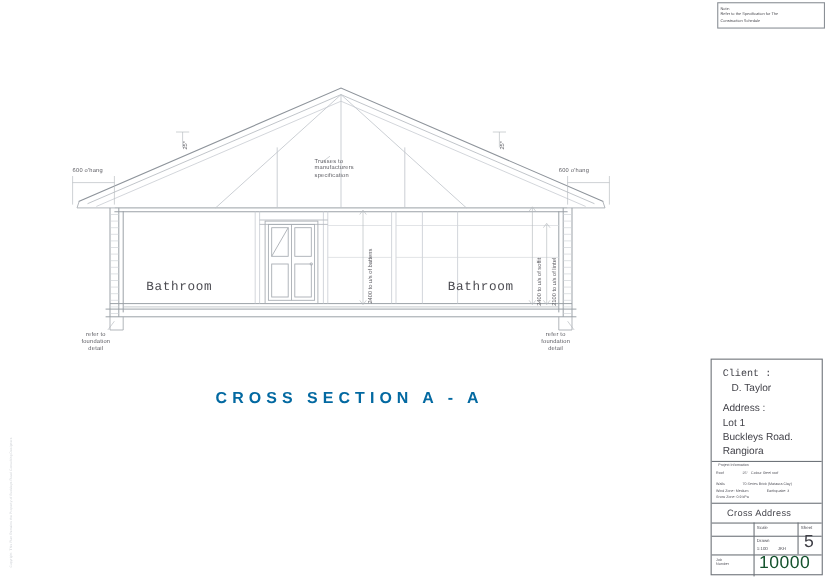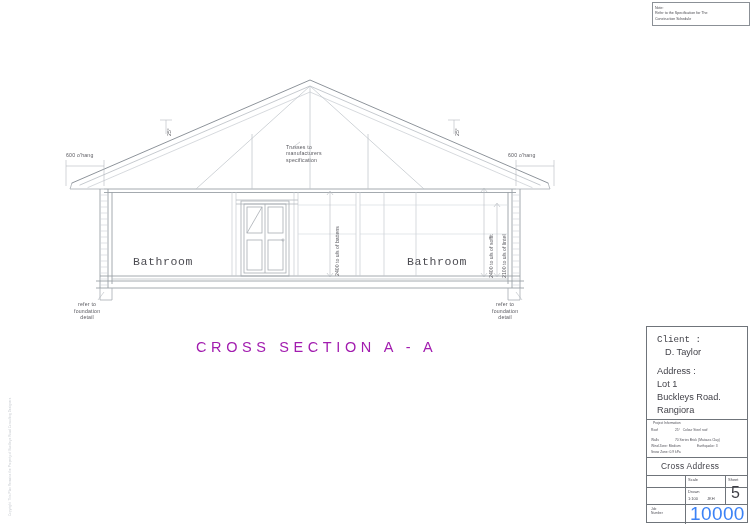--- a/index.html
+++ b/index.html
@@ -36,37 +36,37 @@
 
   
   .room-label{font-size:11.5px;color:#4c4c52;letter-spacing:.6px;font-family:Liberation Mono, monospace;}
 
   
   .anno{font-size:5.2px;color:#5a5a60;line-height:6.4px;}
   .anno-c{font-size:5.2px;color:#5a5a60;line-height:6.6px;text-align:center;}
 
   
   #main-title{
-    left:196px;top:339px;font-size:14.5px;letter-spacing:4.6px;
-    color:#a21caf;font-weight:400;
+    left:196px;top:354px;font-size:14.5px;letter-spacing:4.6px;
+    color:#0369a1;font-weight:700;
   }
 
   
   #title-block{left:646px;top:326px;width:102px;height:197px;
                border:1px solid #6f747a;background:#fff;box-sizing:border-box;}
   .tb-div{position:absolute;left:0;right:0;height:1px;background:#6f747a;}
   .tb-vdiv{position:absolute;top:0;bottom:0;width:1px;background:#6f747a;}
   .tb-big{position:absolute;font-size:9.2px;color:#43434a;white-space:pre;}
   .tb-micro{position:absolute;font-size:3.3px;color:#52525a;white-space:pre;
             line-height:4.2px;}
   .tb-small{position:absolute;font-size:4px;color:#4d4d55;white-space:pre;}
   #tb-section-title{position:absolute;font-size:8.4px;color:#43434a;
                     letter-spacing:.3px;white-space:pre;}
   #tb-sheet-no{position:absolute;font-size:16px;color:#3f3f46;}
-  #tb-job-number{position:absolute;font-size:19px;color:#3b82f6;letter-spacing:.4px;}
+  #tb-job-number{position:absolute;font-size:16px;color:#14532d;letter-spacing:.4px;}
 </style>
 </head>
 <body>
 
 <div class="sheet">
 
   <div class="abs" id="note-box">
     <div class="nt" style="top:2.5px">Note:</div>
     <div class="nt" style="top:8px">Refer to the Specification for The</div>
     <div class="nt" style="top:13.5px">Construction Schedule</div>

